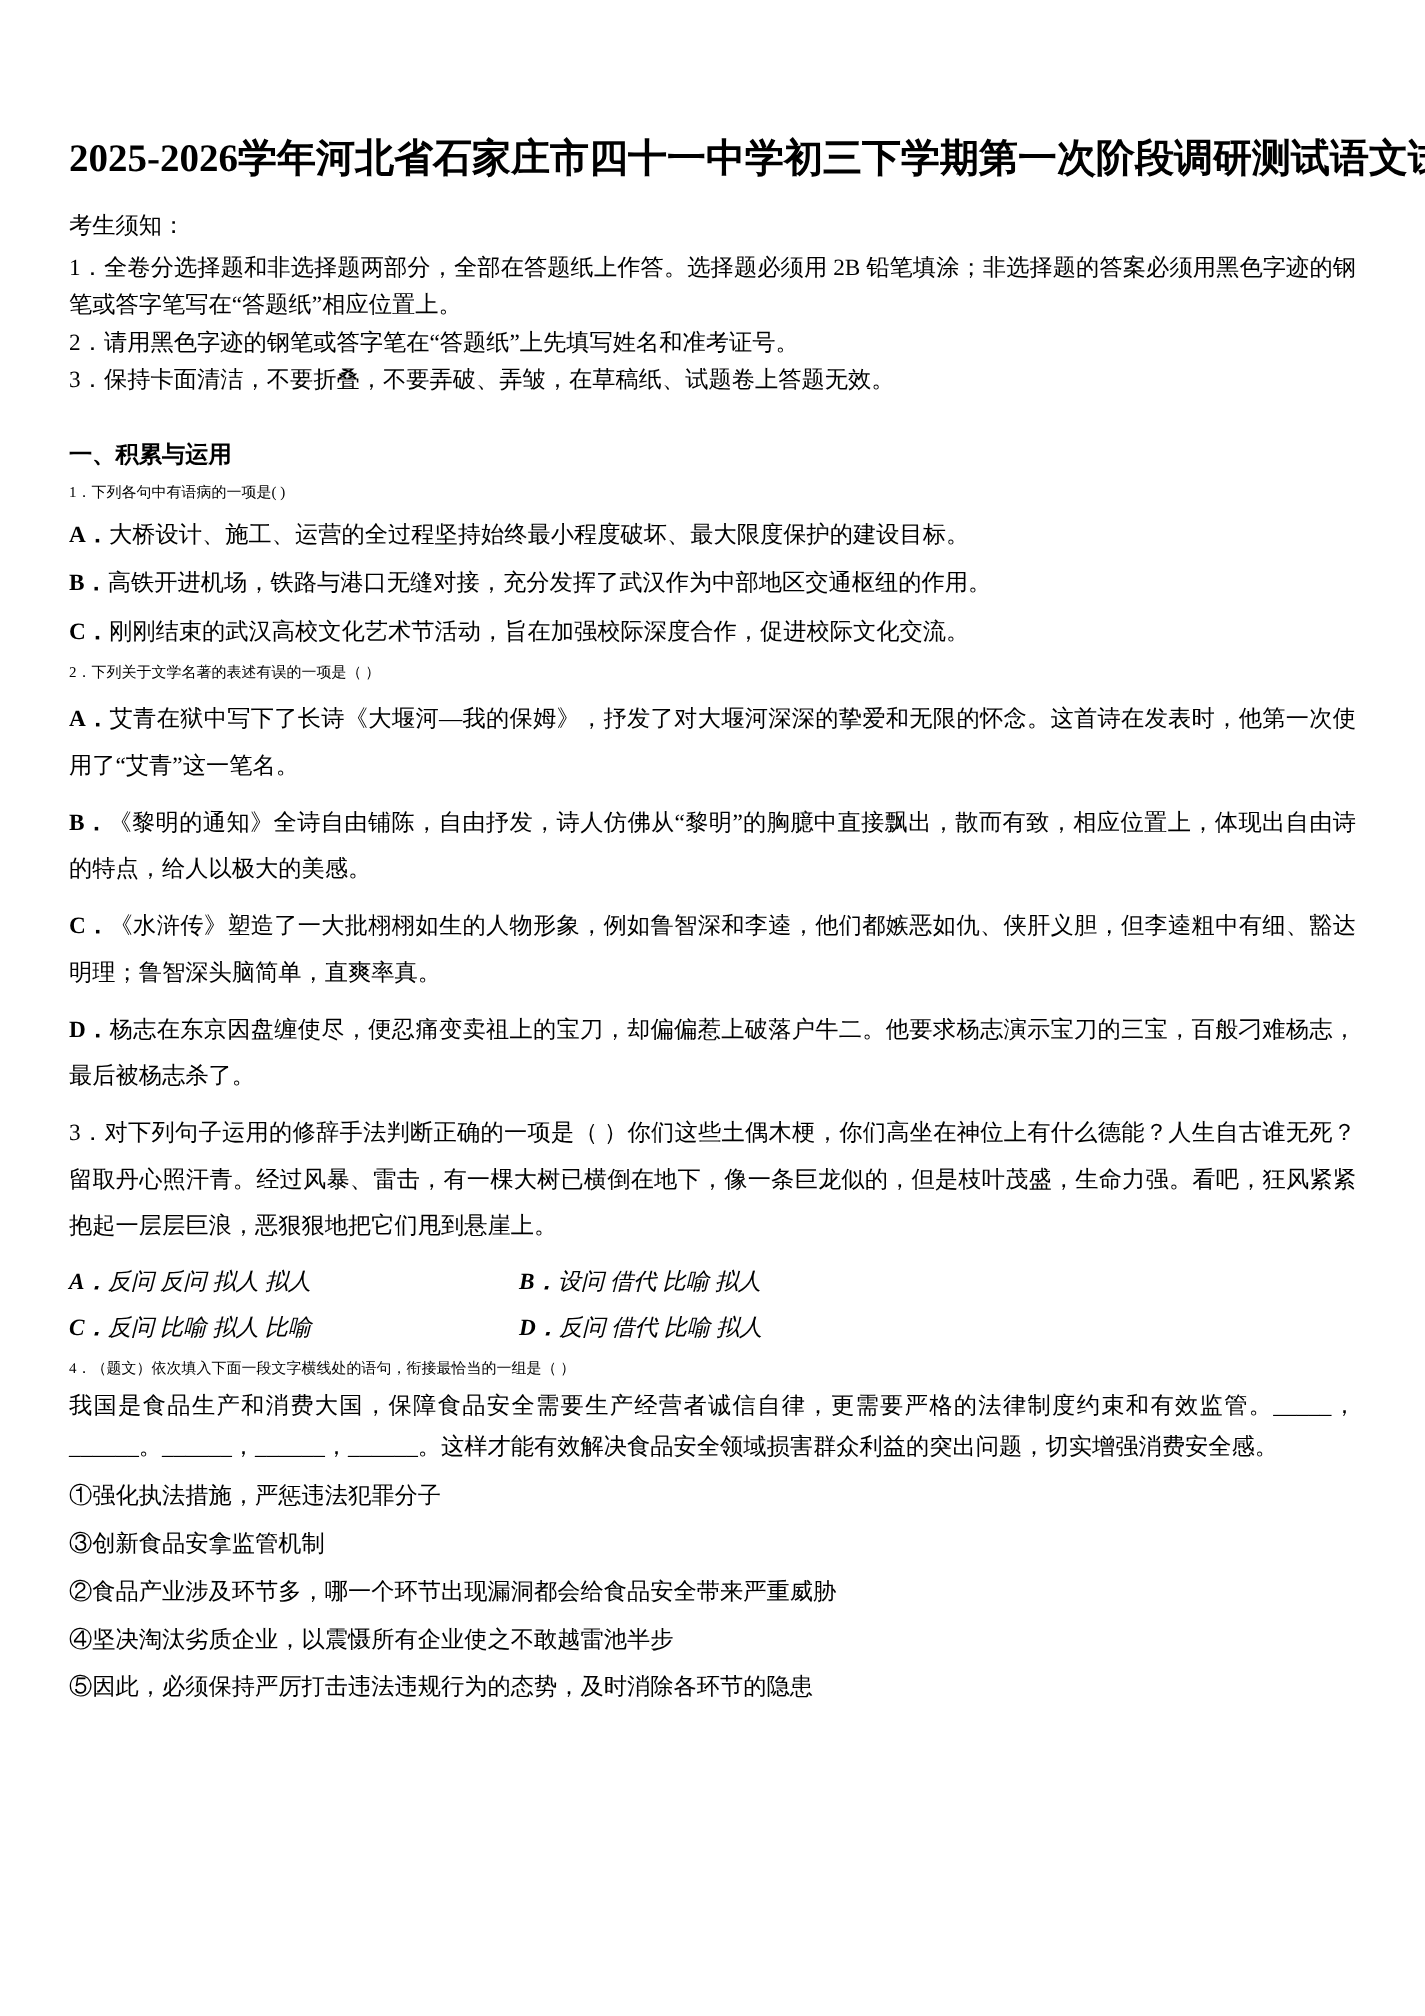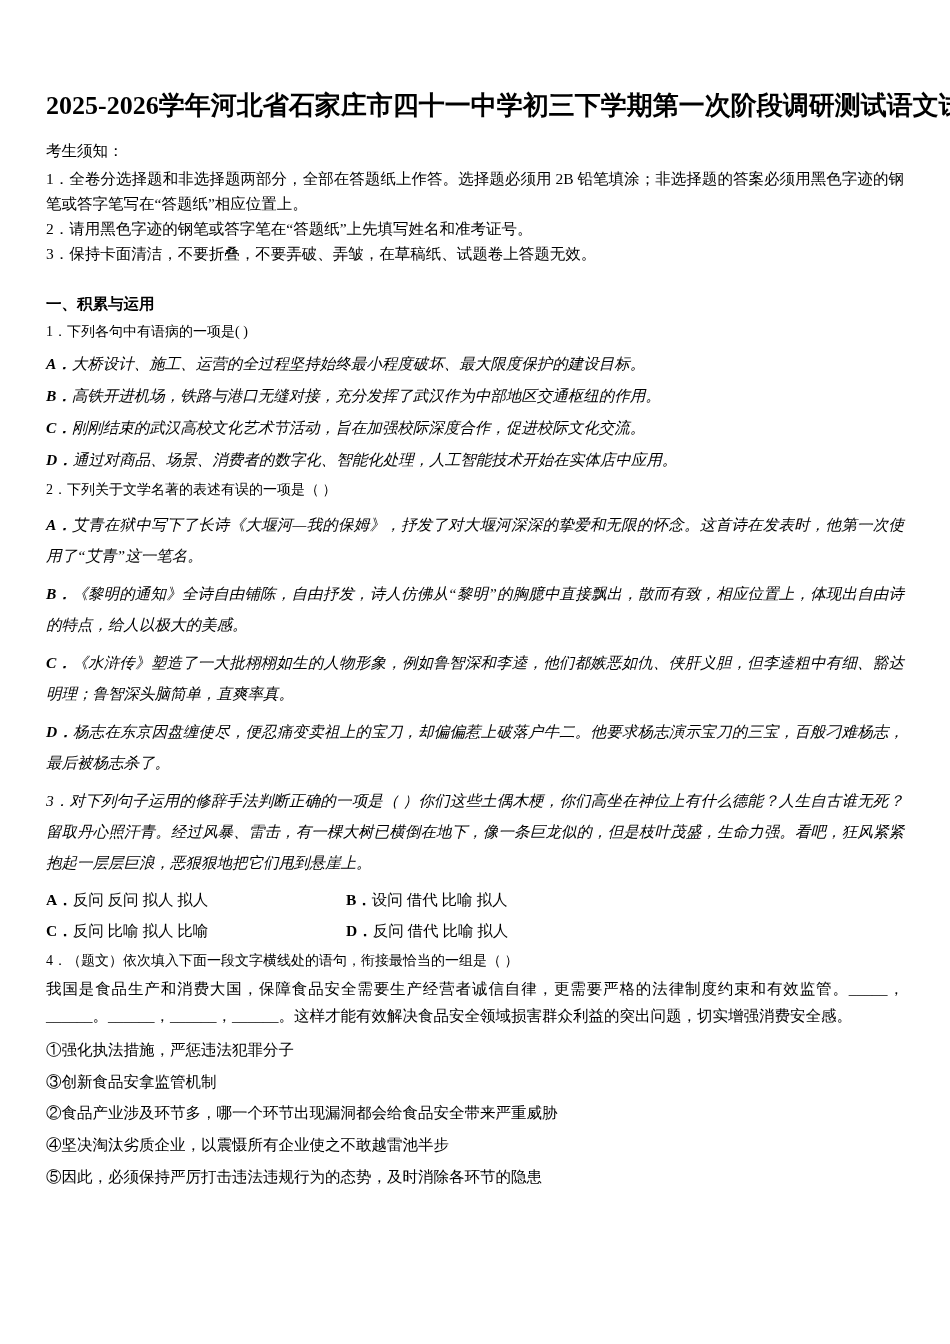--- a/index.html
+++ b/index.html
@@ -40,46 +40,46 @@
     margin: 0;
     text-align: justify;
   }
   .section-title {
     font-size: 15.5px;
     line-height: 1.6;
     margin: 26px 0 2px 0;
     font-weight: bold;
   }
   .q-stem {
-    font-size: 14px;
+    font-size: 10px;
     line-height: 1.62;
     margin: 4px 0 2px 0;
     text-align: justify;
   }
   .opt {
     font-size: 15.5px;
     line-height: 1.62;
     margin: 7px 0 7px 0;
     text-align: justify;
-    font-style: italic;
   }
   .opt.loose {
     line-height: 2.0;
   }
   .lbl {
     font-weight: bold;
   }
   .opt-row {
     display: flex;
     font-size: 15.5px;
     line-height: 1.9;
     margin: 2px 0;
   }
   .opt-row .cell {
     flex: 0 0 auto;
+    font-style: italic;
   }
   .opt-row .cell.first {
     width: 300px;
   }
   .para {
     font-size: 15.5px;
     line-height: 1.72;
     margin: 4px 0;
     text-align: justify;
   }
@@ -100,21 +100,20 @@
   <p class="notice-line">1．全卷分选择题和非选择题两部分，全部在答题纸上作答。选择题必须用 2B 铅笔填涂；非选择题的答案必须用黑色字迹的钢笔或答字笔写在“答题纸”相应位置上。</p>
   <p class="notice-line">2．请用黑色字迹的钢笔或答字笔在“答题纸”上先填写姓名和准考证号。</p>
   <p class="notice-line">3．保持卡面清洁，不要折叠，不要弄破、弄皱，在草稿纸、试题卷上答题无效。</p>
 
   <div class="section-title">一、积累与运用</div>
 
   <p class="q-stem"><span>1．</span><span>下列各句中有语病的一项是(    )</span></p>
   <p class="opt"><span class="lbl">A．</span><span>大桥设计、施工、运营的全过程坚持始终最小程度破坏、最大限度保护的建设目标。</span></p>
   <p class="opt"><span class="lbl">B．</span><span>高铁开进机场，铁路与港口无缝对接，充分发挥了武汉作为中部地区交通枢纽的作用。</span></p>
   <p class="opt"><span class="lbl">C．</span><span>刚刚结束的武汉高校文化艺术节活动，旨在加强校际深度合作，促进校际文化交流。</span></p>
-  <p class="opt"><span class="lbl">D．</span><span>通过对商品、场景、消费者的数字化、智能化处理，人工智能技术开始在实体店中应用。</span></p>
 
   <p class="q-stem"><span>2．</span><span>下列关于文学名著的表述有误的一项是（      ）</span></p>
   <p class="opt loose"><span class="lbl">A．</span><span>艾青在狱中写下了长诗《大堰河—我的保姆》，抒发了对大堰河深深的挚爱和无限的怀念。这首诗在发表时，他第一次使用了“艾青”这一笔名。</span></p>
   <p class="opt loose"><span class="lbl">B．</span><span>《黎明的通知》全诗自由铺陈，自由抒发，诗人仿佛从“黎明”的胸臆中直接飘出，散而有致，相应位置上，体现出自由诗的特点，给人以极大的美感。</span></p>
   <p class="opt loose"><span class="lbl">C．</span><span>《水浒传》塑造了一大批栩栩如生的人物形象，例如鲁智深和李逵，他们都嫉恶如仇、侠肝义胆，但李逵粗中有细、豁达明理；鲁智深头脑简单，直爽率真。</span></p>
   <p class="opt loose"><span class="lbl">D．</span><span>杨志在东京因盘缠使尽，便忍痛变卖祖上的宝刀，却偏偏惹上破落户牛二。他要求杨志演示宝刀的三宝，百般刁难杨志，最后被杨志杀了。</span></p>
 
   <p class="opt loose"><span>3．</span><span>对下列句子运用的修辞手法判断正确的一项是（      ）你们这些土偶木梗，你们高坐在神位上有什么德能？人生自古谁无死？留取丹心照汗青。经过风暴、雷击，有一棵大树已横倒在地下，像一条巨龙似的，但是枝叶茂盛，生命力强。看吧，狂风紧紧抱起一层层巨浪，恶狠狠地把它们甩到悬崖上。</span></p>
   <div class="opt-row">
     <div class="cell first"><span class="lbl">A．</span><span>反问   反问   拟人   拟人</span></div>

